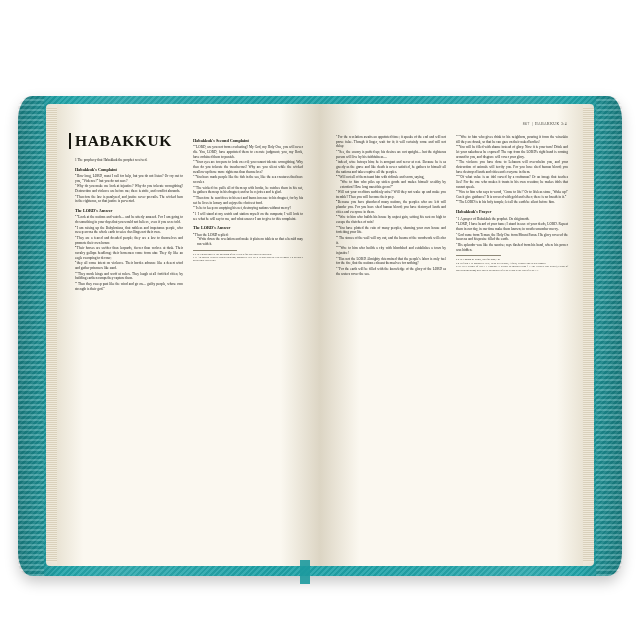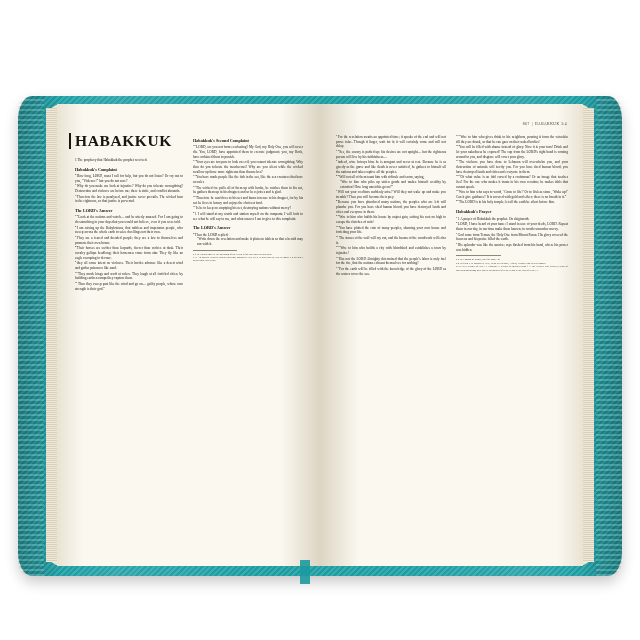--- a/index.html
+++ b/index.html
@@ -46,21 +46,21 @@
   .cover-edge-r { right: 0; border-radius: 0 14px 14px 0; }
 
   
   .pages {
     position: absolute;
     left: 46px;
     top: 104px;
     width: 548px;
     height: 462px;
     background: #f6f2e7;
-    border-radius: 16px;
+    border-radius: 4px;
     box-shadow: inset 0 0 16px rgba(120,105,70,0.18);
   }
   .page-stack-l, .page-stack-r {
     position: absolute;
     top: 4px;
     width: 16px;
     height: 454px;
     background: repeating-linear-gradient(0deg, #efe9da 0 1px, #d9d0bb 1px 2px);
   }
   .page-stack-l { left: 0; }

